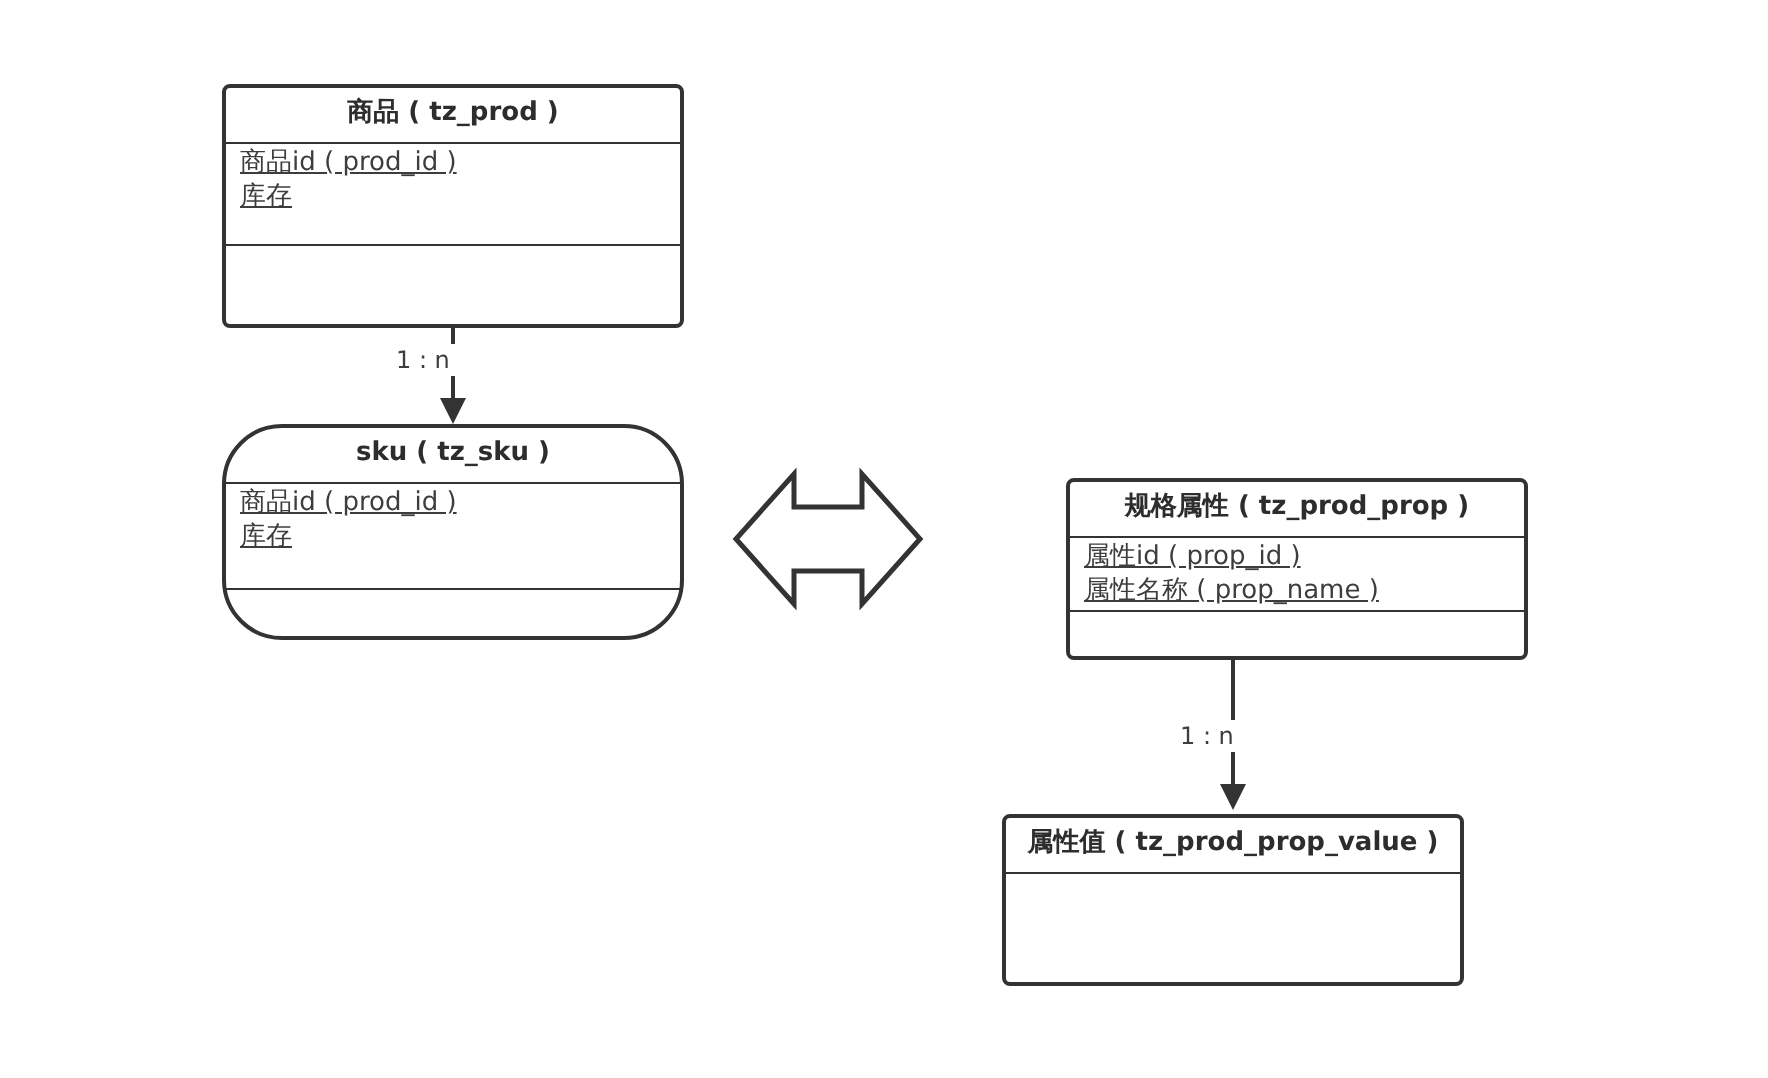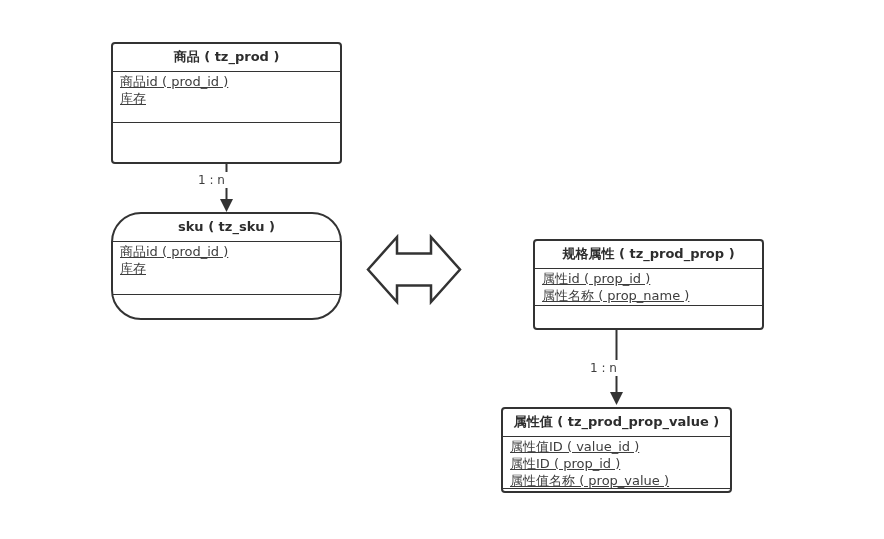--- a/index.html
+++ b/index.html
@@ -104,21 +104,16 @@
       <div class="t-field">属性id ( prop_id )</div>
       <div class="t-field">属性名称 ( prop_name )</div>
     </div>
     <div class="t-empty"></div>
   </div>
 
   <div class="rel-label" style="left:590px; top:360px;">1 : n</div>
 
   <div class="entity-table" style="left:501px; top:407px; height:86px;">
     <div class="t-header">属性值 ( tz_prod_prop_value )</div>
-    <div class="t-fields" style="height:52px;">
-      <div class="t-field">属性值ID ( value_id )</div>
-      <div class="t-field">属性ID ( prop_id )</div>
-      <div class="t-field">属性值名称 ( prop_value )</div>
-    </div>
     <div class="t-empty"></div>
   </div>
 
 </div>
 
 </body></html>

